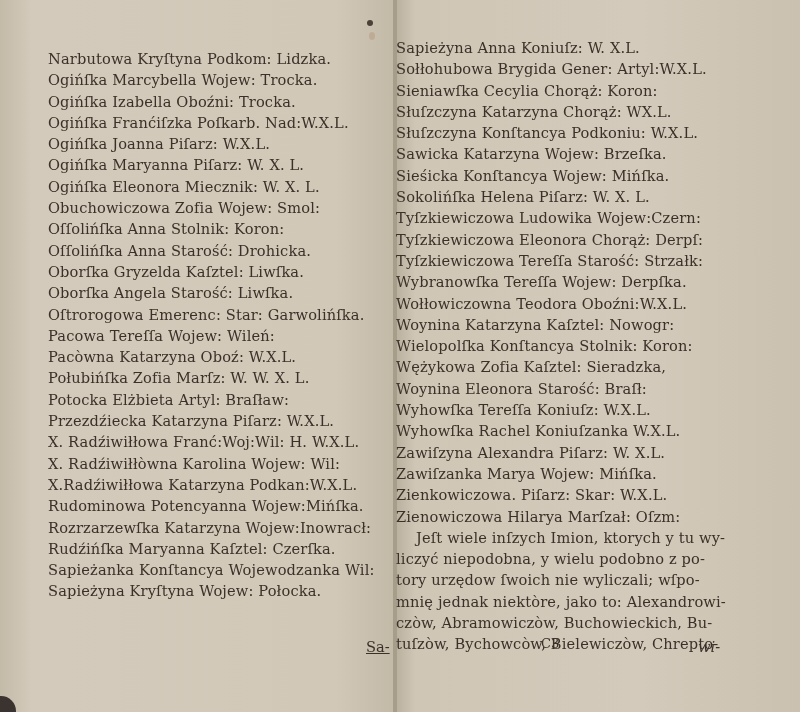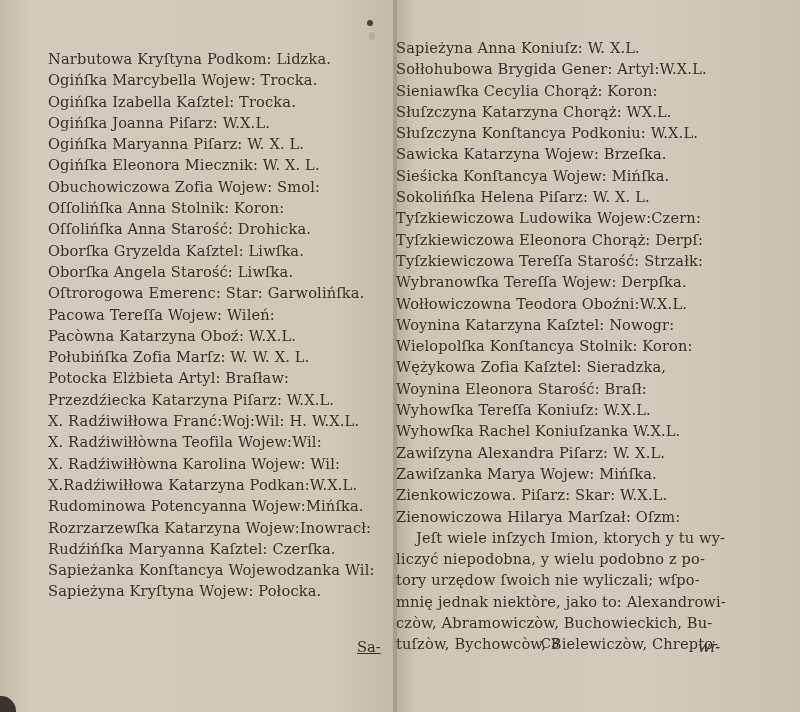--- a/index.html
+++ b/index.html
@@ -44,54 +44,54 @@
     position: absolute; margin: 0; padding: 0; list-style: none;
     color: #3b3128; font-size: 14.6px; letter-spacing: 0.15px;
   }
   .lines li { height: 21.3px; line-height: 21.3px; white-space: nowrap; }
   .left-lines { left: 48px; top: 48px; }
   .right-lines { left: 396px; top: 37px; }
   .right-lines li.indent { padding-left: 20px; }
   .catch {
     position: absolute; color: #3b3128; font-size: 14.6px;
   }
-  .catch-left { left: 357px; top: 638px; text-decoration: underline; }
+  .catch-left { left: 366px; top: 638px; text-decoration: underline; }
   .sig { left: 541px; top: 636px; font-size: 13px; }
   .catch-right { left: 698px; top: 638px; font-style: italic; }
 </style>
 </head>
 <body>
 
 <div class="spread">
   <div class="page page-left"></div>
   <div class="page page-right"></div>
   <div class="gutter"></div>
   <div class="dot"></div>
   <div class="stain"></div>
 
   <ul class="lines left-lines">
     <li>Narbutowa Kryſtyna Podkom: Lidzka.</li>
     <li>Ogińſka Marcybella Wojew: Trocka.</li>
-    <li>Ogińſka Izabella Kaſztel: Trocka.</li>
+    <li>Ogińſka Izabella Oboźni: Trocka.</li>
+    <li>Ogińſka Franćiſzka Poſkarb. Nad:W.X.L.</li>
     <li>Ogińſka Joanna Piſarz: W.X.L.</li>
     <li>Ogińſka Maryanna Piſarz: W. X. L.</li>
     <li>Ogińſka Eleonora Miecznik: W. X. L.</li>
     <li>Obuchowiczowa Zofia Wojew: Smol:</li>
     <li>Oſſolińſka Anna Stolnik: Koron:</li>
     <li>Oſſolińſka Anna Starość: Drohicka.</li>
     <li>Oborſka Gryzelda Kaſztel: Liwſka.</li>
     <li>Oborſka Angela Starość: Liwſka.</li>
     <li>Oſtrorogowa Emerenc: Star: Garwolińſka.</li>
     <li>Pacowa Tereſſa Wojew: Wileń:</li>
     <li>Pacòwna Katarzyna Oboź: W.X.L.</li>
     <li>Połubińſka Zofia Marſz: W. W. X. L.</li>
     <li>Potocka Elżbieta Artyl: Braſław:</li>
     <li>Przezdźiecka Katarzyna Piſarz: W.X.L.</li>
     <li>X. Radźiwiłłowa Franć:Woj:Wil: H. W.X.L.</li>
-    <li>X. Radźiwiłłòwna Teofila Wojew:Wil:</li>
     <li>X. Radźiwiłłòwna Karolina Wojew: Wil:</li>
     <li>X.Radźiwiłłowa Katarzyna Podkan:W.X.L.</li>
     <li>Rudominowa Potencyanna Wojew:Mińſka.</li>
     <li>Rozrzarzewſka Katarzyna Wojew:Inowracł:</li>
     <li>Rudźińſka Maryanna Kaſztel: Czerſka.</li>
     <li>Sapieżanka Konſtancya Wojewodzanka Wil:</li>
     <li>Sapieżyna Kryſtyna Wojew: Połocka.</li>
   </ul>
   <div class="catch catch-left">Sa-</div>
 

